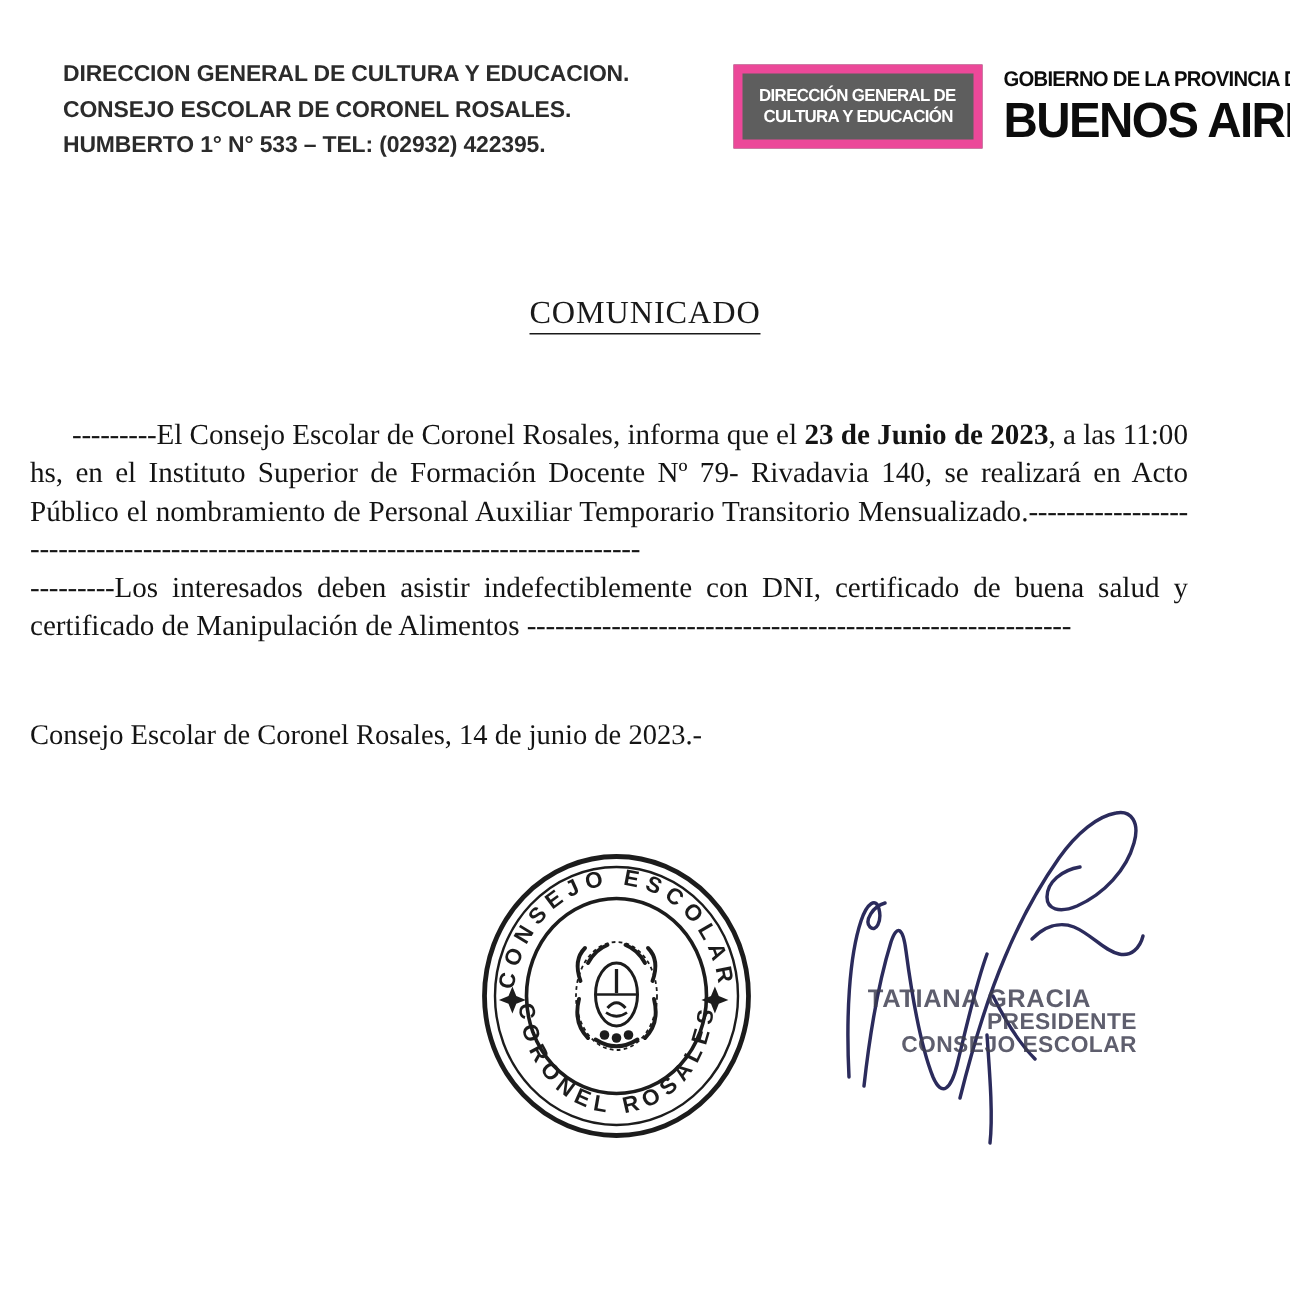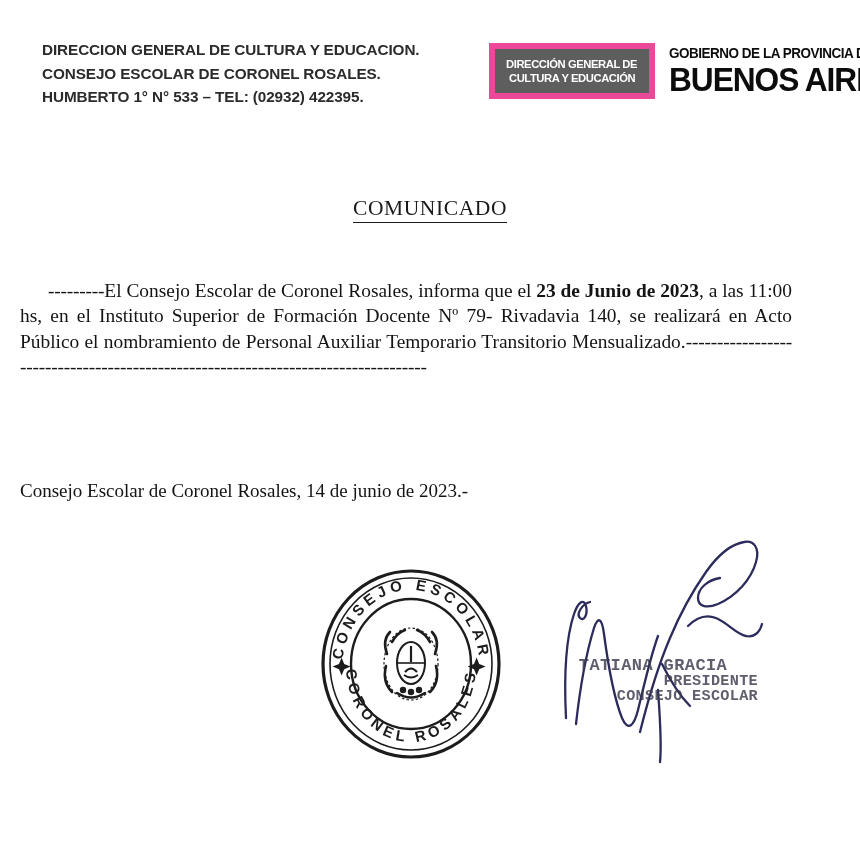--- a/index.html
+++ b/index.html
@@ -183,21 +183,21 @@
     width: 230px;
     height: 250px;
   }
 
   .sig-stamp {
     position: absolute;
     left: 548px;
     top: 658px;
     width: 210px;
     text-align: center;
-    font-family: Liberation Mono, monospace;
+    font-family: Liberation Sans, sans-serif;
     font-weight: bold;
     color: #3b3b4e;
     line-height: 15.5px;
     letter-spacing: 0.3px;
     opacity: 0.82;
   }
   .sig-stamp .sn {
     font-size: 17px;
     letter-spacing: 0.4px;
   }
@@ -234,20 +234,21 @@
 
   <div class="title-wrap">
     <span class="doc-title">COMUNICADO</span>
   </div>
 
   <div class="body-text">
 
     <p class="para-indent"><span class="dashes">---------</span><span>El Consejo Escolar de Coronel Rosales,  informa que el </span><span class="bold">23 de Junio de 2023</span><span>, a las 11:00  hs, en el Instituto Superior de Formación Docente Nº 79- Rivadavia 140, se  realizará en  Acto  Público  el  nombramiento  de  Personal Auxiliar  Temporario Transitorio Mensualizado.</span><span class="dashes">----------------------------------------------------------------------------------</span></p>
 
 
+    <p><span class="dashes">---------</span><span>Los interesados deben asistir indefectiblemente con DNI, certificado de buena salud y certificado de Manipulación de Alimentos </span><span class="dashes">----------------------------------------------------------</span></p>
 
   </div>
 
   <div class="closing">Consejo Escolar de Coronel Rosales, 14 de junio de 2023.-</div>
 
   <div class="seal">
     <svg viewBox="0 0 190 196" xmlns="http://www.w3.org/2000/svg">
       <defs>
         <path id="arcTop" d="M 26,104 A 69,80 0 0 1 164,104" fill="none"></path>
         <path id="arcBottom" d="M 30,100 A 65,76 0 0 0 160,100" fill="none"></path>

